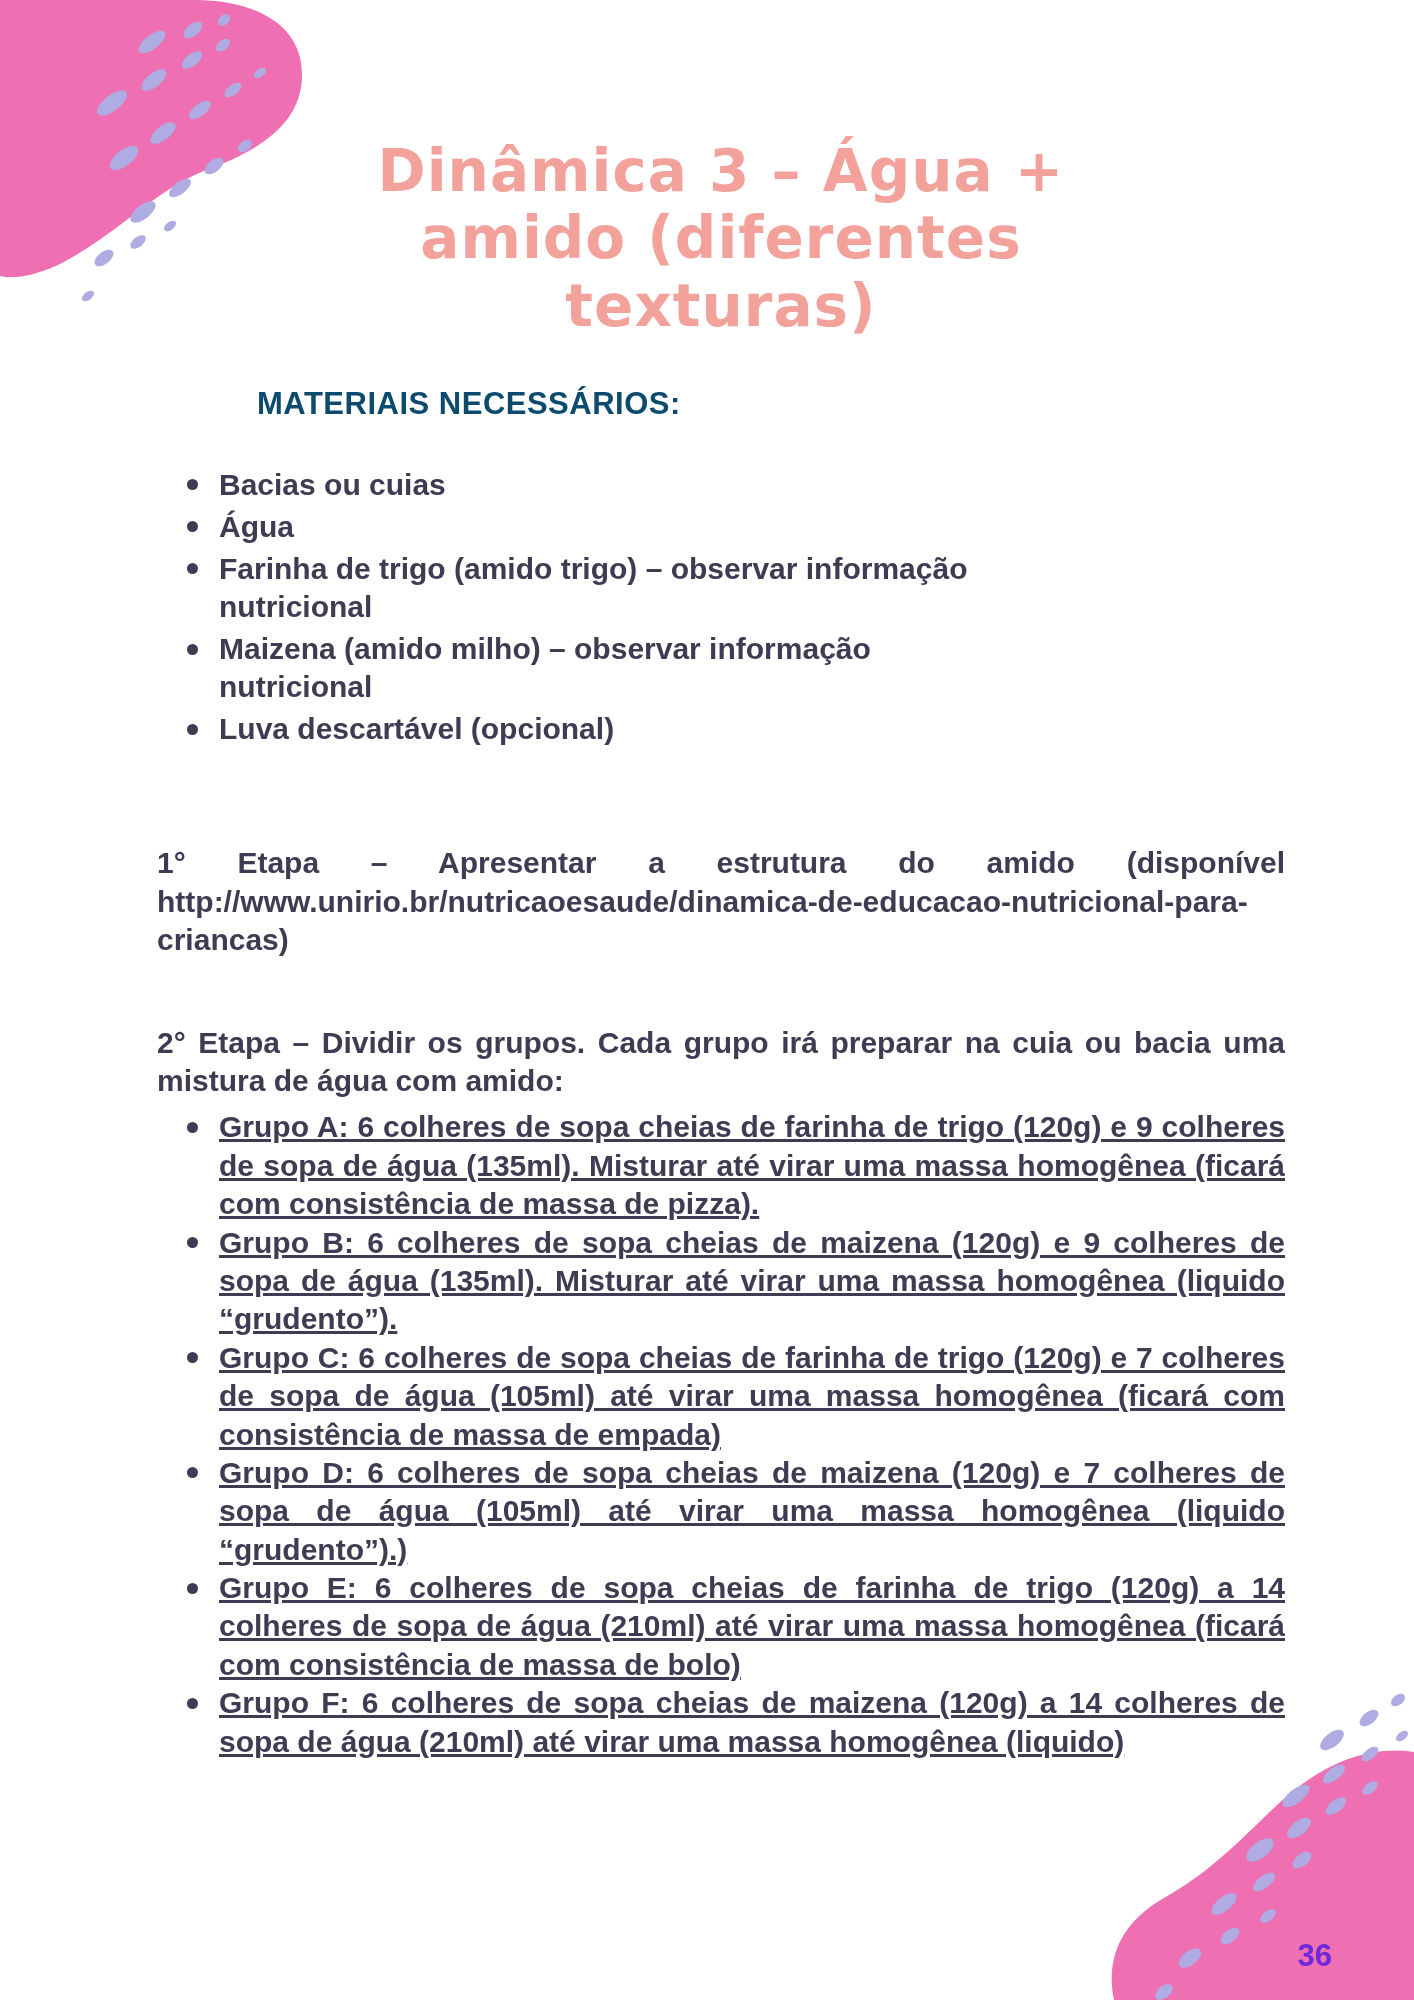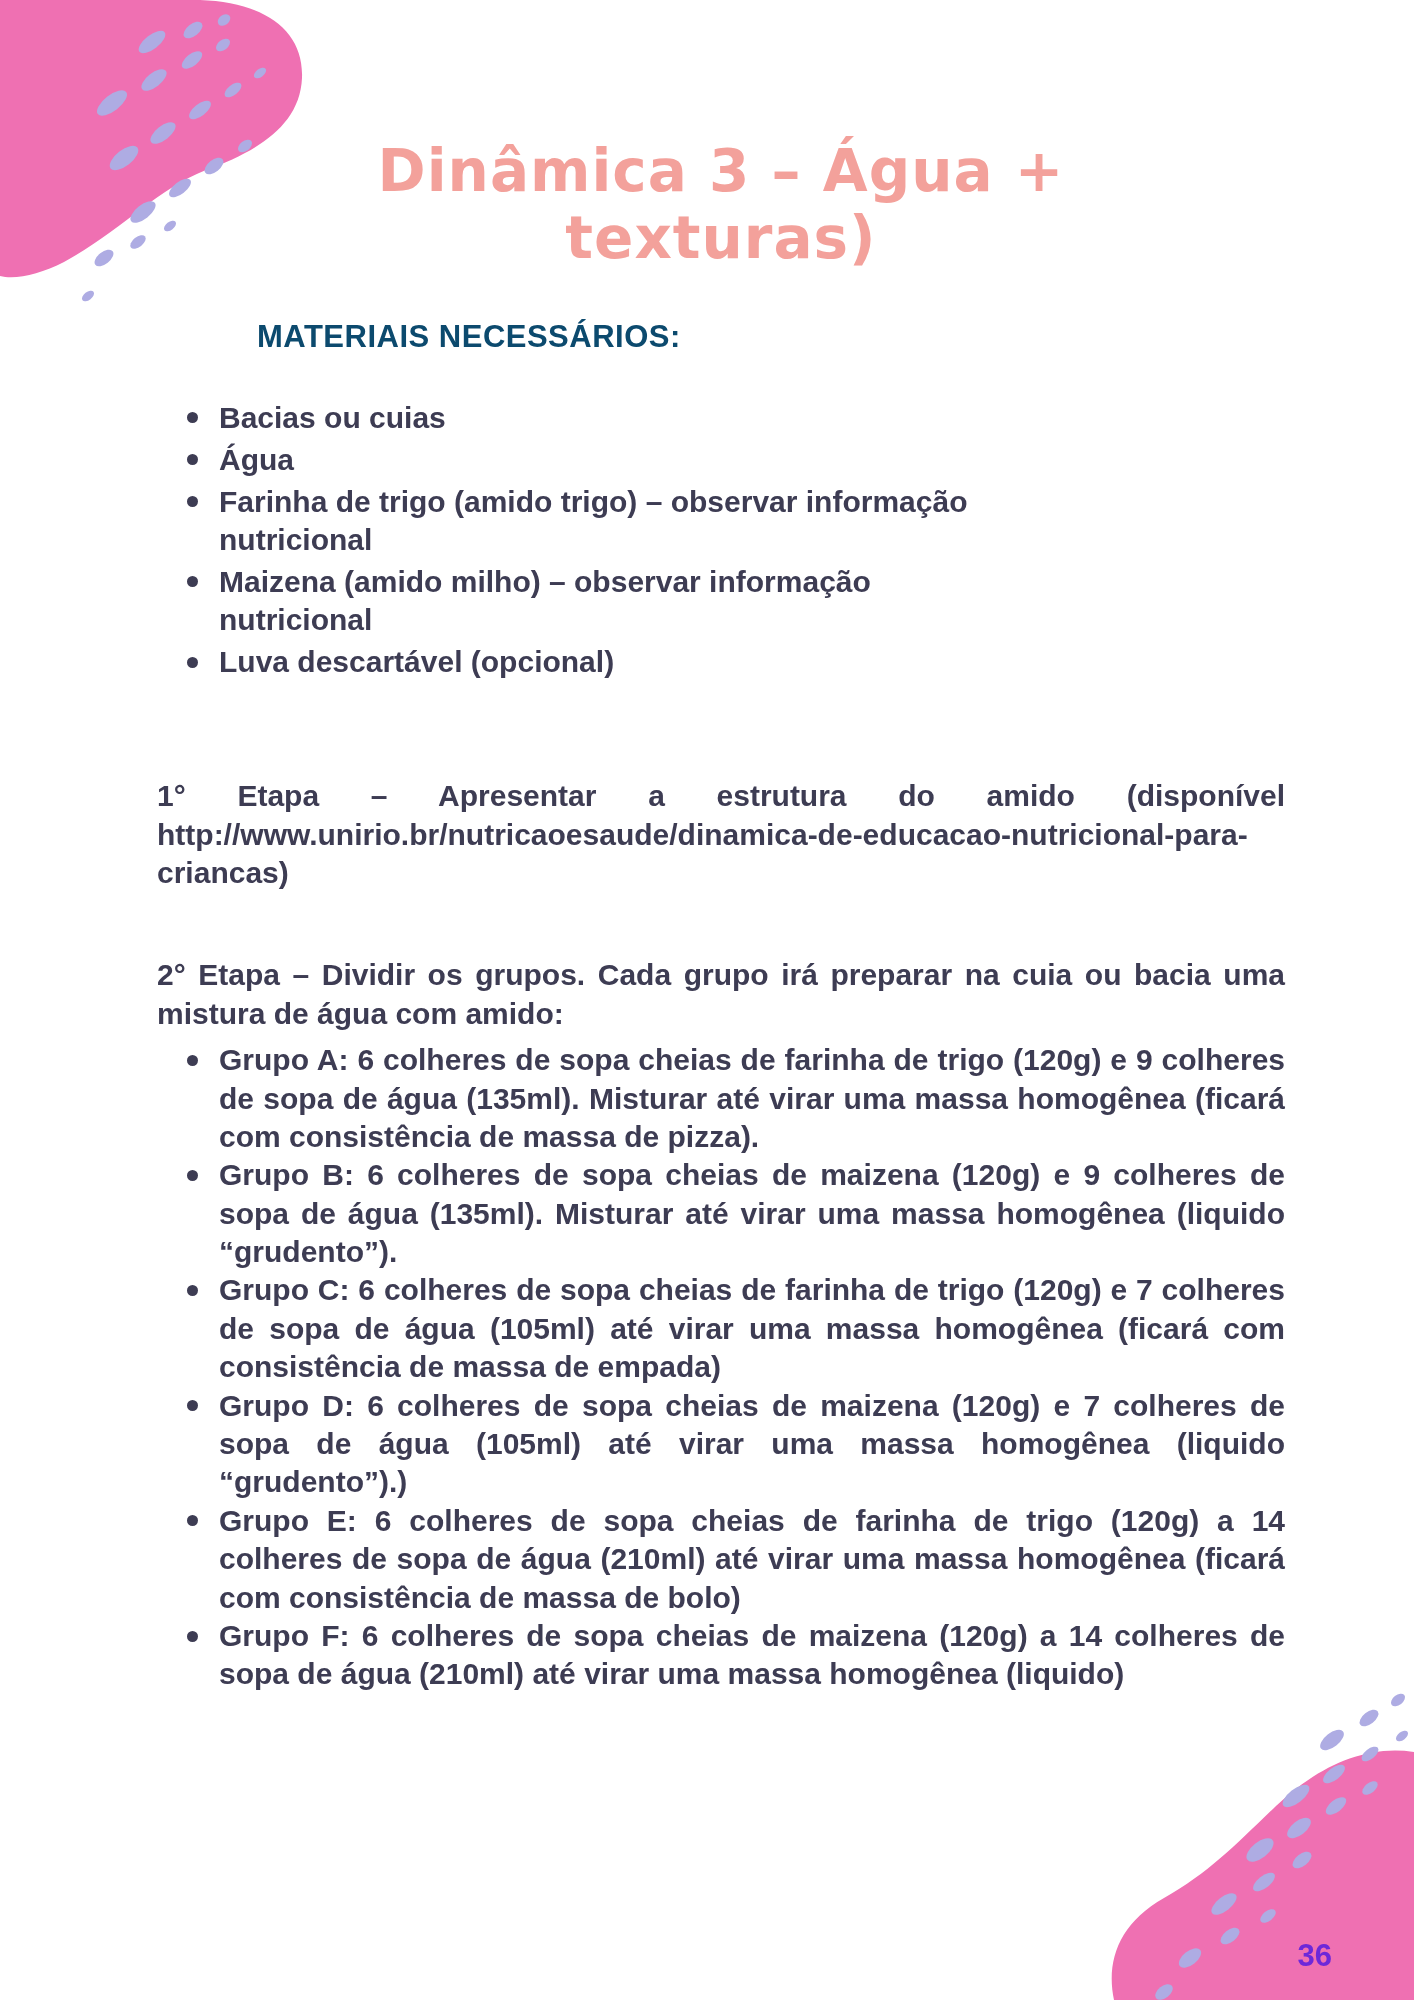--- a/index.html
+++ b/index.html
@@ -67,20 +67,21 @@
   .step1 { margin-top: 96px; }
   .step2 { margin-top: 64px; }
   .groups { margin-top: 8px; }
   .groups li {
     position: relative;
     padding-left: 62px;
     font-size: 30px;
     font-weight: bold;
     line-height: 1.28;
     text-align: justify;
+    text-decoration: underline;
   }
   .page-number {
     position: absolute;
     right: 82px;
     bottom: 26px;
     font-size: 31px;
     font-weight: bold;
     color: #6d28d9;
     z-index: 5;
   }
@@ -140,20 +141,21 @@
       <ellipse cx="216" cy="296" rx="11" ry="6" transform="rotate(-38 216 296)"></ellipse>
       <ellipse cx="254" cy="276" rx="9" ry="5" transform="rotate(-38 254 276)"></ellipse>
       <ellipse cx="150" cy="352" rx="10" ry="6" transform="rotate(-38 150 352)"></ellipse>
     </g>
   </svg>
 
   <div class="content">
 
     <h1 class="title">
       <span>Dinâmica 3 – Água +</span>
+      <span>amido (diferentes</span>
       <span>texturas)</span>
     </h1>
 
     <h2 class="mat-heading">MATERIAIS NECESSÁRIOS:</h2>
 
     <ul class="materials">
       <li>Bacias ou cuias</li>
       <li>Água</li>
       <li>Farinha de trigo (amido trigo) – observar informação nutricional</li>
       <li>Maizena (amido milho) – observar informação nutricional</li>

